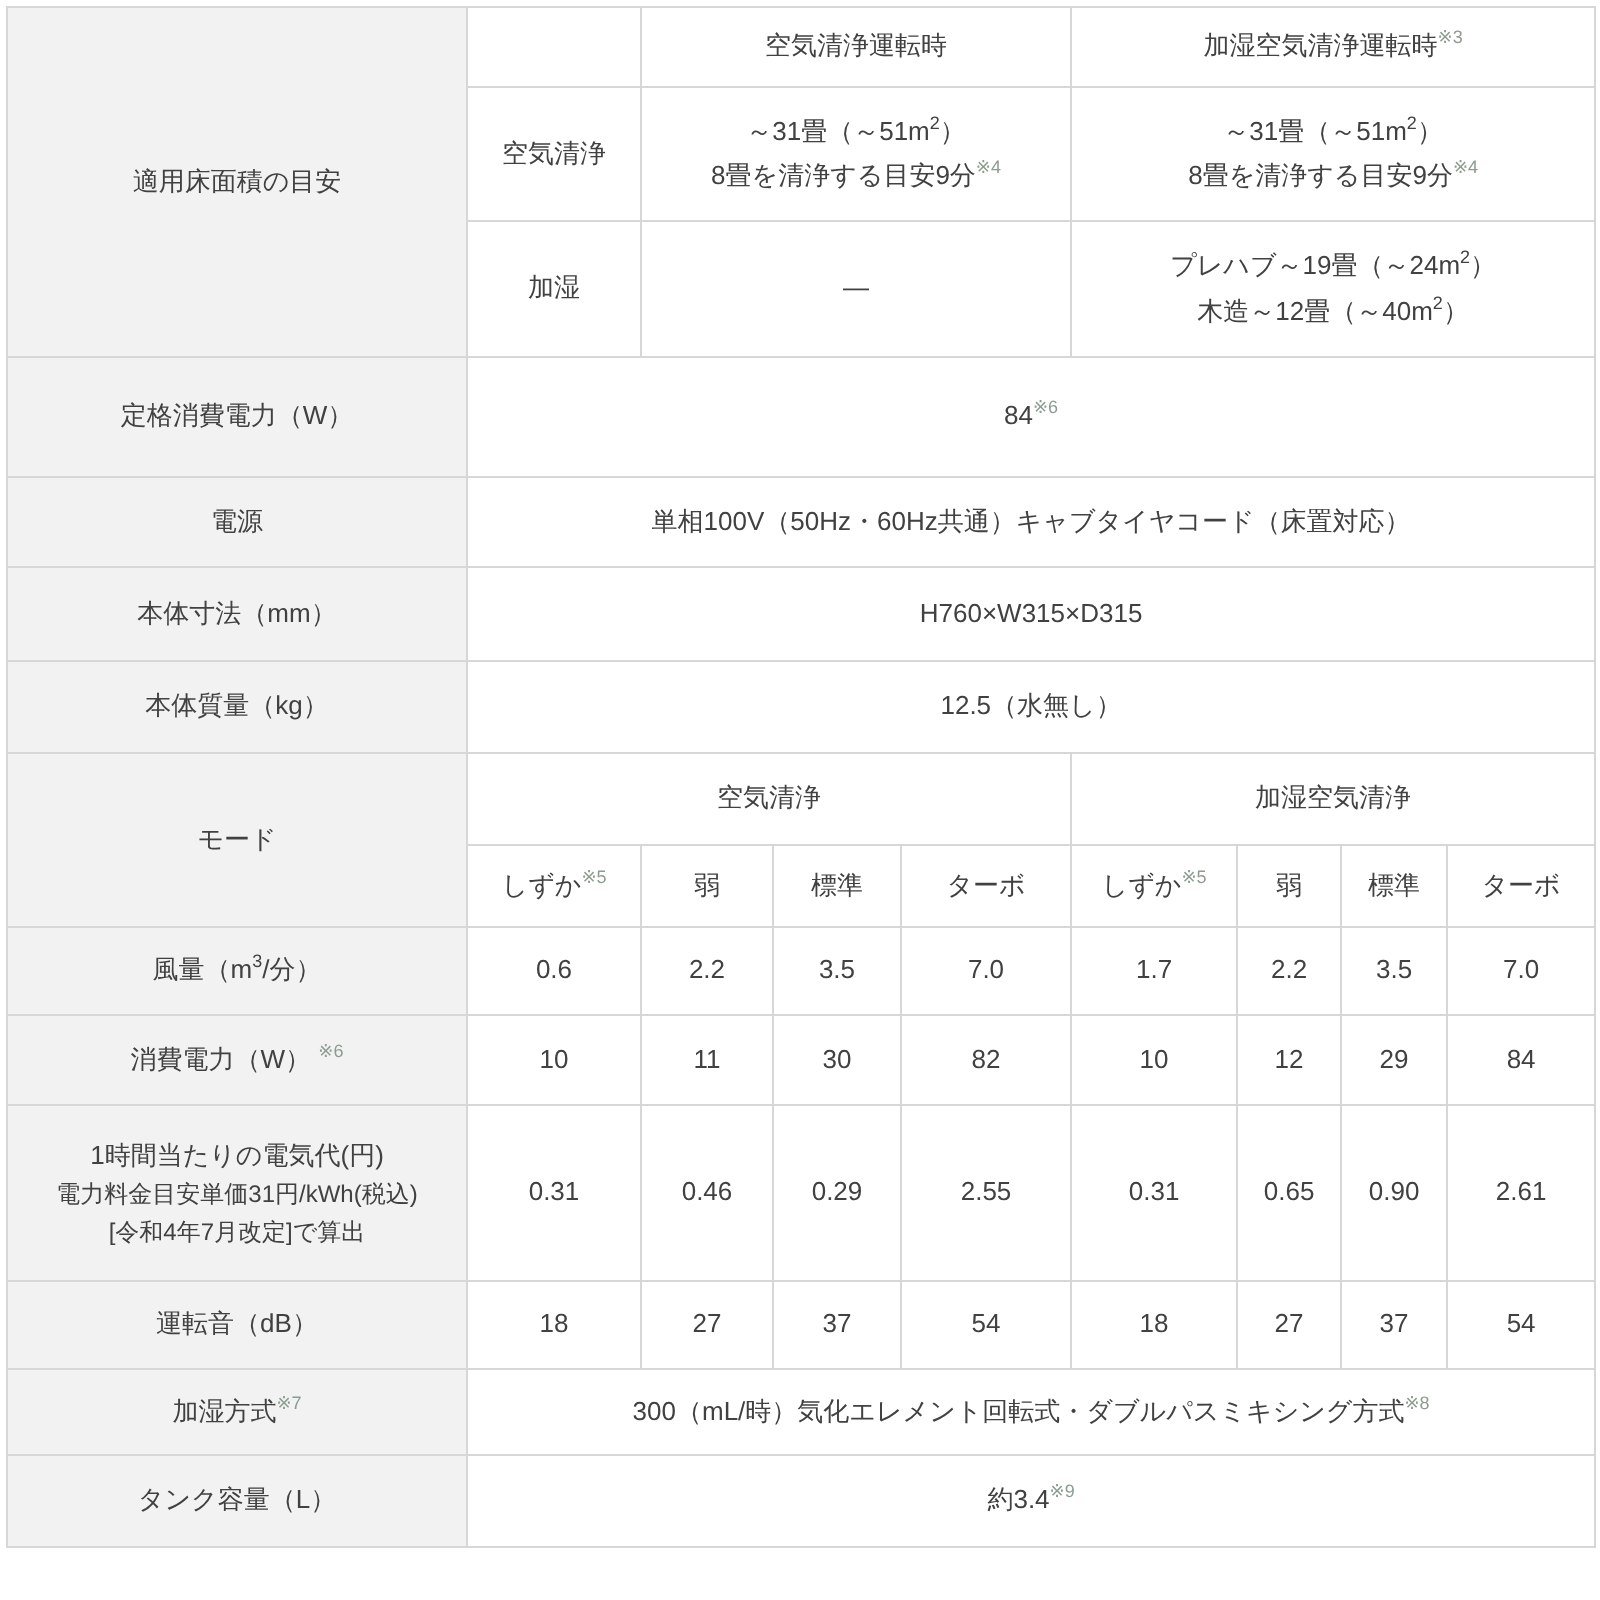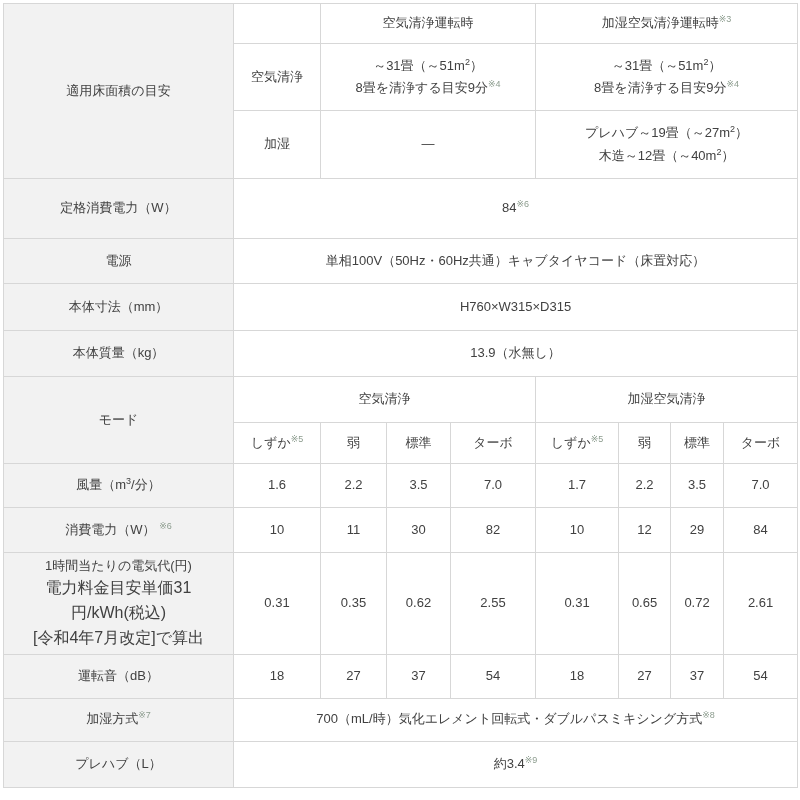--- a/index.html
+++ b/index.html
@@ -41,21 +41,21 @@
     font-size: 9px;
     color: #8c9c8e;
     line-height: 0;
   }
   sup.u {
     font-size: 9px;
     color: #414141;
     line-height: 0;
   }
   .small-line {
-    font-size: 16px;
+    font-size: 12px;
     line-height: 1.55;
   }
   .first-line {
     font-size: 13px;
     line-height: 1.55;
   }
 </style>
 </head>
 <body>
 
@@ -88,61 +88,61 @@
         </td>
         <td colspan="4">
           <div><span>～31畳（～51m</span><sup class="u">2</sup><span>）</span></div>
           <div><span>8畳を清浄する目安9分</span><sup class="fn">※4</sup></div>
         </td>
       </tr>
       <tr style="height:68px">
         <td>加湿</td>
         <td colspan="3">―</td>
         <td colspan="4">
-          <div><span>プレハブ～19畳（～27m</span><sup class="u">2</sup><span>）</span></div>
+          <div><span>プレハブ～19畳（～24m</span><sup class="u">2</sup><span>）</span></div>
           <div><span>木造～12畳（～40m</span><sup class="u">2</sup><span>）</span></div>
         </td>
       </tr>
 
       <tr style="height:60px">
         <td class="lbl">定格消費電力（W）</td>
         <td colspan="8"><span>84</span><sup class="fn">※6</sup></td>
       </tr>
       <tr style="height:45px">
         <td class="lbl">電源</td>
         <td colspan="8"><span>単相100V（50Hz・60Hz共通）キャブタイヤコード（床置対応）</span><sup class="fn"></sup></td>
       </tr>
       <tr style="height:47px">
         <td class="lbl">本体寸法（mm）</td>
         <td colspan="8"><span>H760×W315×D315</span><sup class="fn"></sup></td>
       </tr>
       <tr style="height:46px">
         <td class="lbl">本体質量（kg）</td>
-        <td colspan="8"><span>13.9（水無し）</span><sup class="fn"></sup></td>
+        <td colspan="8"><span>12.5（水無し）</span><sup class="fn"></sup></td>
       </tr>
 
       <tr style="height:46px">
         <td class="lbl" rowspan="2">モード</td>
         <td colspan="4">空気清浄</td>
         <td colspan="4">加湿空気清浄</td>
       </tr>
       <tr style="height:41px">
         <td><span>しずか</span><sup class="fn">※5</sup></td>
         <td><span>弱</span><sup class="fn"></sup></td>
         <td><span>標準</span><sup class="fn"></sup></td>
         <td><span>ターボ</span><sup class="fn"></sup></td>
         <td><span>しずか</span><sup class="fn">※5</sup></td>
         <td><span>弱</span><sup class="fn"></sup></td>
         <td><span>標準</span><sup class="fn"></sup></td>
         <td><span>ターボ</span><sup class="fn"></sup></td>
       </tr>
 
       <tr style="height:44px">
         <td class="lbl"><span>風量（m</span><sup class="u">3</sup><span>/分）</span></td>
-        <td>1.6</td>
+        <td>0.6</td>
         <td>2.2</td>
         <td>3.5</td>
         <td>7.0</td>
         <td>1.7</td>
         <td>2.2</td>
         <td>3.5</td>
         <td>7.0</td>
       </tr>
 
       <tr style="height:45px">
@@ -157,45 +157,45 @@
         <td>84</td>
       </tr>
 
       <tr style="height:88px">
         <td class="lbl">
           <div class="first-line">1時間当たりの電気代(円)</div>
           <div class="small-line">電力料金目安単価31円/kWh(税込)</div>
           <div class="small-line">[令和4年7月改定]で算出</div>
         </td>
         <td>0.31</td>
-        <td>0.35</td>
-        <td>0.62</td>
+        <td>0.46</td>
+        <td>0.29</td>
         <td>2.55</td>
         <td>0.31</td>
         <td>0.65</td>
-        <td>0.72</td>
+        <td>0.90</td>
         <td>2.61</td>
       </tr>
 
       <tr style="height:44px">
         <td class="lbl">運転音（dB）</td>
         <td>18</td>
         <td>27</td>
         <td>37</td>
         <td>54</td>
         <td>18</td>
         <td>27</td>
         <td>37</td>
         <td>54</td>
       </tr>
 
       <tr style="height:43px">
         <td class="lbl"><span>加湿方式</span><sup class="fn">※7</sup></td>
-        <td colspan="8"><span>700（mL/時）気化エレメント回転式・ダブルパスミキシング方式</span><sup class="fn">※8</sup></td>
+        <td colspan="8"><span>300（mL/時）気化エレメント回転式・ダブルパスミキシング方式</span><sup class="fn">※8</sup></td>
       </tr>
 
       <tr style="height:46px">
-        <td class="lbl">プレハブ（L）</td>
+        <td class="lbl">タンク容量（L）</td>
         <td colspan="8"><span>約3.4</span><sup class="fn">※9</sup></td>
       </tr>
     </tbody>
   </table>
 </div>
 
 </body></html>

